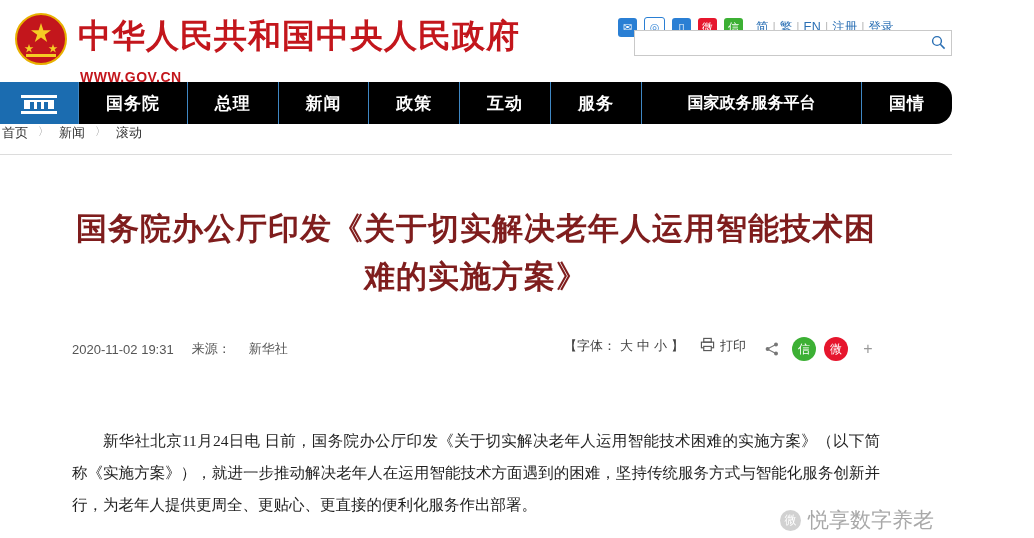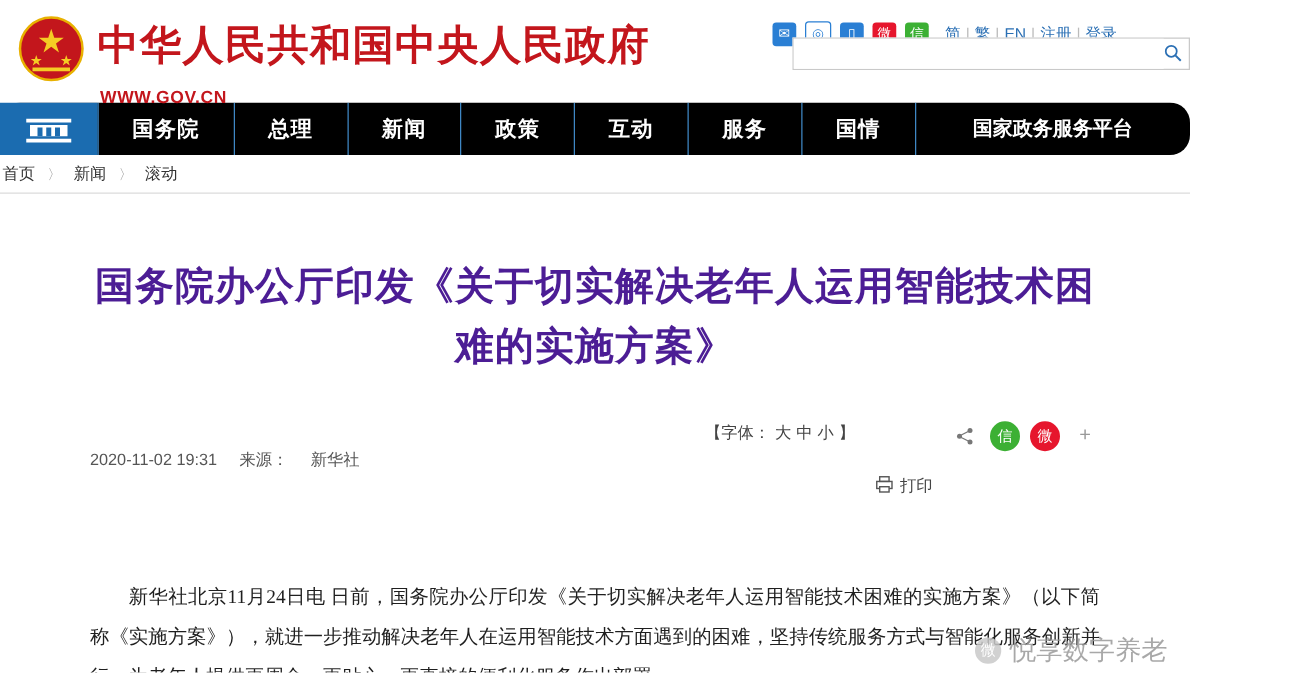--- a/index.html
+++ b/index.html
@@ -158,42 +158,41 @@
     padding: 0 6px;
     box-sizing: border-box;
     cursor: pointer;
   }
   .nav-item.wide { flex: 1.9 1 auto; font-size: 16px; letter-spacing: 0; }
 
   
   .crumb {
     height: 30px;
     display: flex;
-    align-items: center;
     padding-left: 2px;
     font-size: 13px;
     color: #333;
     border-bottom: 1px solid #dcdcdc;
   }
   .crumb a { color: #333; text-decoration: none; }
   .crumb .arrow { color: #9a9a9a; margin: 0 10px; font-size: 11px; }
 
   
   .article {
     padding: 0 72px;
   }
   .art-title {
     margin: 0;
     padding-top: 50px;
     text-align: center;
     font-family: "Liberation Serif", serif;
     font-size: 31px;
     line-height: 1.55;
     font-weight: bold;
-    color: #4c1d95;
+    color: #7f1d1d;
     letter-spacing: 1px;
   }
 
   .meta-row {
     margin-top: 36px;
     display: flex;
     align-items: center;
     justify-content: space-between;
     font-size: 13px;
     color: #555;
@@ -213,21 +212,20 @@
     font-size: 13px;
     color: #444;
   }
   .fontsize { white-space: nowrap; }
   .fontsize span { margin: 0 2px; cursor: pointer; }
   .print {
     display: inline-flex;
     align-items: center;
     gap: 5px;
     cursor: pointer;
-    margin-top: 43px;
   }
   .share-icons {
     display: inline-flex;
     align-items: center;
     gap: 8px;
   }
   .sh {
     width: 24px;
     height: 24px;
     border-radius: 50%;
@@ -339,22 +337,22 @@
         <rect x="18" y="11" width="4" height="7" fill="#1b6cb0"></rect>
         <rect x="25" y="11" width="4" height="7" fill="#1b6cb0"></rect>
       </svg>
     </div>
     <div class="nav-item">国务院</div>
     <div class="nav-item">总理</div>
     <div class="nav-item">新闻</div>
     <div class="nav-item">政策</div>
     <div class="nav-item">互动</div>
     <div class="nav-item">服务</div>
+    <div class="nav-item wide">国家政务服务平台</div>
     <div class="nav-item">国情</div>
-    <div class="nav-item wide">国家政务服务平台</div>
   </div>
 
   <div class="crumb">
     <a href="#">首页</a>
     <span class="arrow">〉</span>
     <a href="#">新闻</a>
     <span class="arrow">〉</span>
     <a href="#">滚动</a>
   </div>
 

